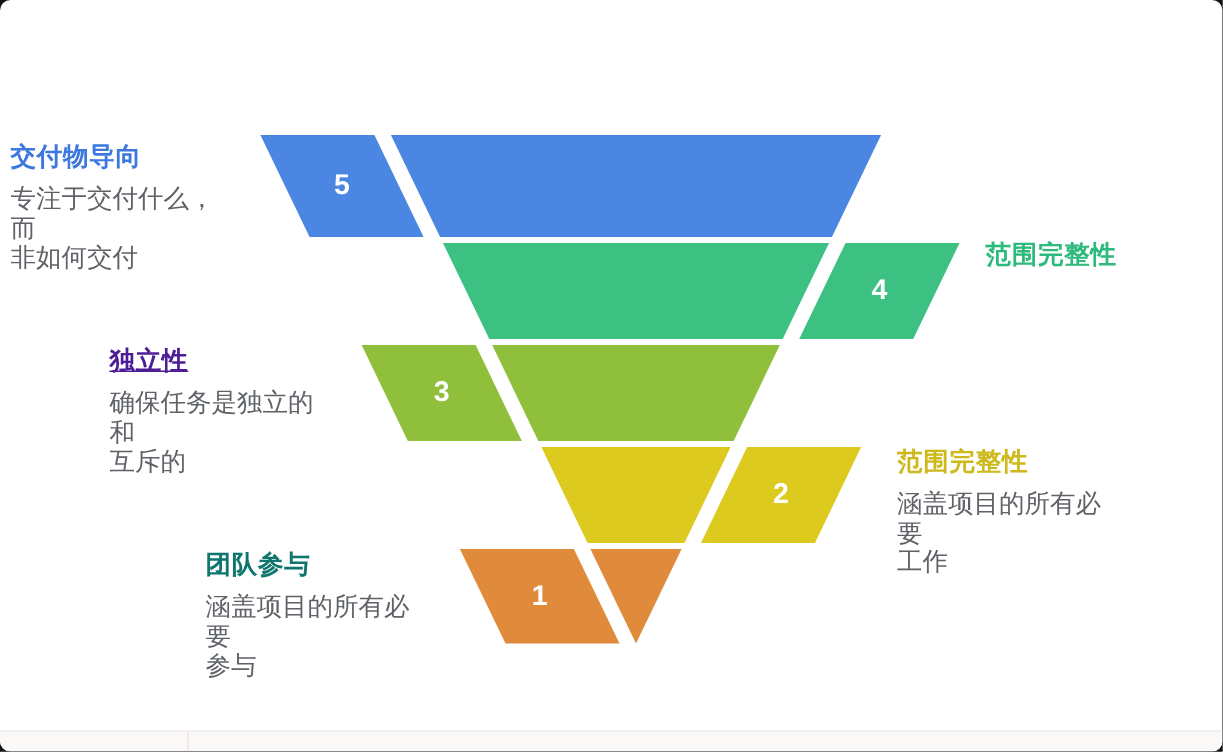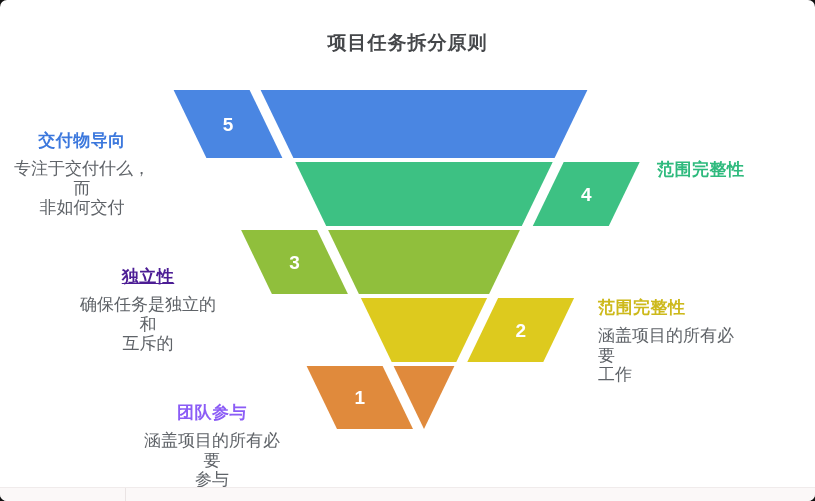--- a/index.html
+++ b/index.html
@@ -37,21 +37,21 @@
     font-family: "Liberation Sans", "DejaVu Sans", sans-serif;
     font-size: 19px;
     font-weight: bold;
     text-anchor: middle;
     dominant-baseline: central;
   }
   .lvl {
     position: absolute;
     width: 150px;
   }
-  .lvl.left  { text-align: center; margin-top: 36px; }
+  .lvl.left  { text-align: left; }
   .lvl.right { text-align: left; }
   .lvl-title {
     font-size: 17px;
     font-weight: bold;
     letter-spacing: 0.5px;
   }
   .lvl-desc {
     margin-top: 7px;
     font-size: 17px;
     line-height: 19.5px;
@@ -74,21 +74,20 @@
     bottom: 0;
     width: 1px;
     background: #eae4e4;
   }
 </style>
 </head>
 <body>
 
 <div class="page">
 
-  <div class="page-title">项目任务拆分原则</div>
 
   <svg id="funnel-svg" width="815" height="501" viewBox="0 0 815 501">
       <polygon points="260.6,90.0 587.4,90.0 554.6,158.0 293.4,158.0" fill="#4a86e2"></polygon>
       <polygon points="173.6,90.0 249.6,90.0 282.4,158.0 206.4,158.0" fill="#4a86e2"></polygon>
       <text x="228.0" y="124.0" fill="#ffffff">5</text>
       <polygon points="295.3,162.0 552.7,162.0 521.8,226.0 326.2,226.0" fill="#3dc183"></polygon>
       <polygon points="563.7,162.0 639.7,162.0 608.8,226.0 532.8,226.0" fill="#3dc183"></polygon>
       <text x="586.3" y="194.0" fill="#ffffff">4</text>
       <polygon points="328.1,230.0 519.9,230.0 489.1,294.0 358.9,294.0" fill="#90bf3c"></polygon>
       <polygon points="241.1,230.0 317.1,230.0 347.9,294.0 271.9,294.0" fill="#90bf3c"></polygon>
@@ -117,21 +116,21 @@
 互斥的</div>
   </div>
 
   <div class="lvl right" style="left:598px; top:296px;">
     <div class="lvl-title" style="color: rgb(205, 185, 27);">范围完整性</div>
     <div class="lvl-desc" style="color: rgb(95, 99, 104);">涵盖项目的所有必要
 工作</div>
   </div>
 
   <div class="lvl left" style="right:528px; top:365px;">
-    <div class="lvl-title" style="color: #8b5cf6;">团队参与</div>
+    <div class="lvl-title" style="color: #0f766e;">团队参与</div>
     <div class="lvl-desc" style="color: rgb(95, 99, 104);">涵盖项目的所有必要
 参与</div>
   </div>
 
   <div class="footer">
     <div class="footer-divider"></div>
   </div>
 
 </div>
 

